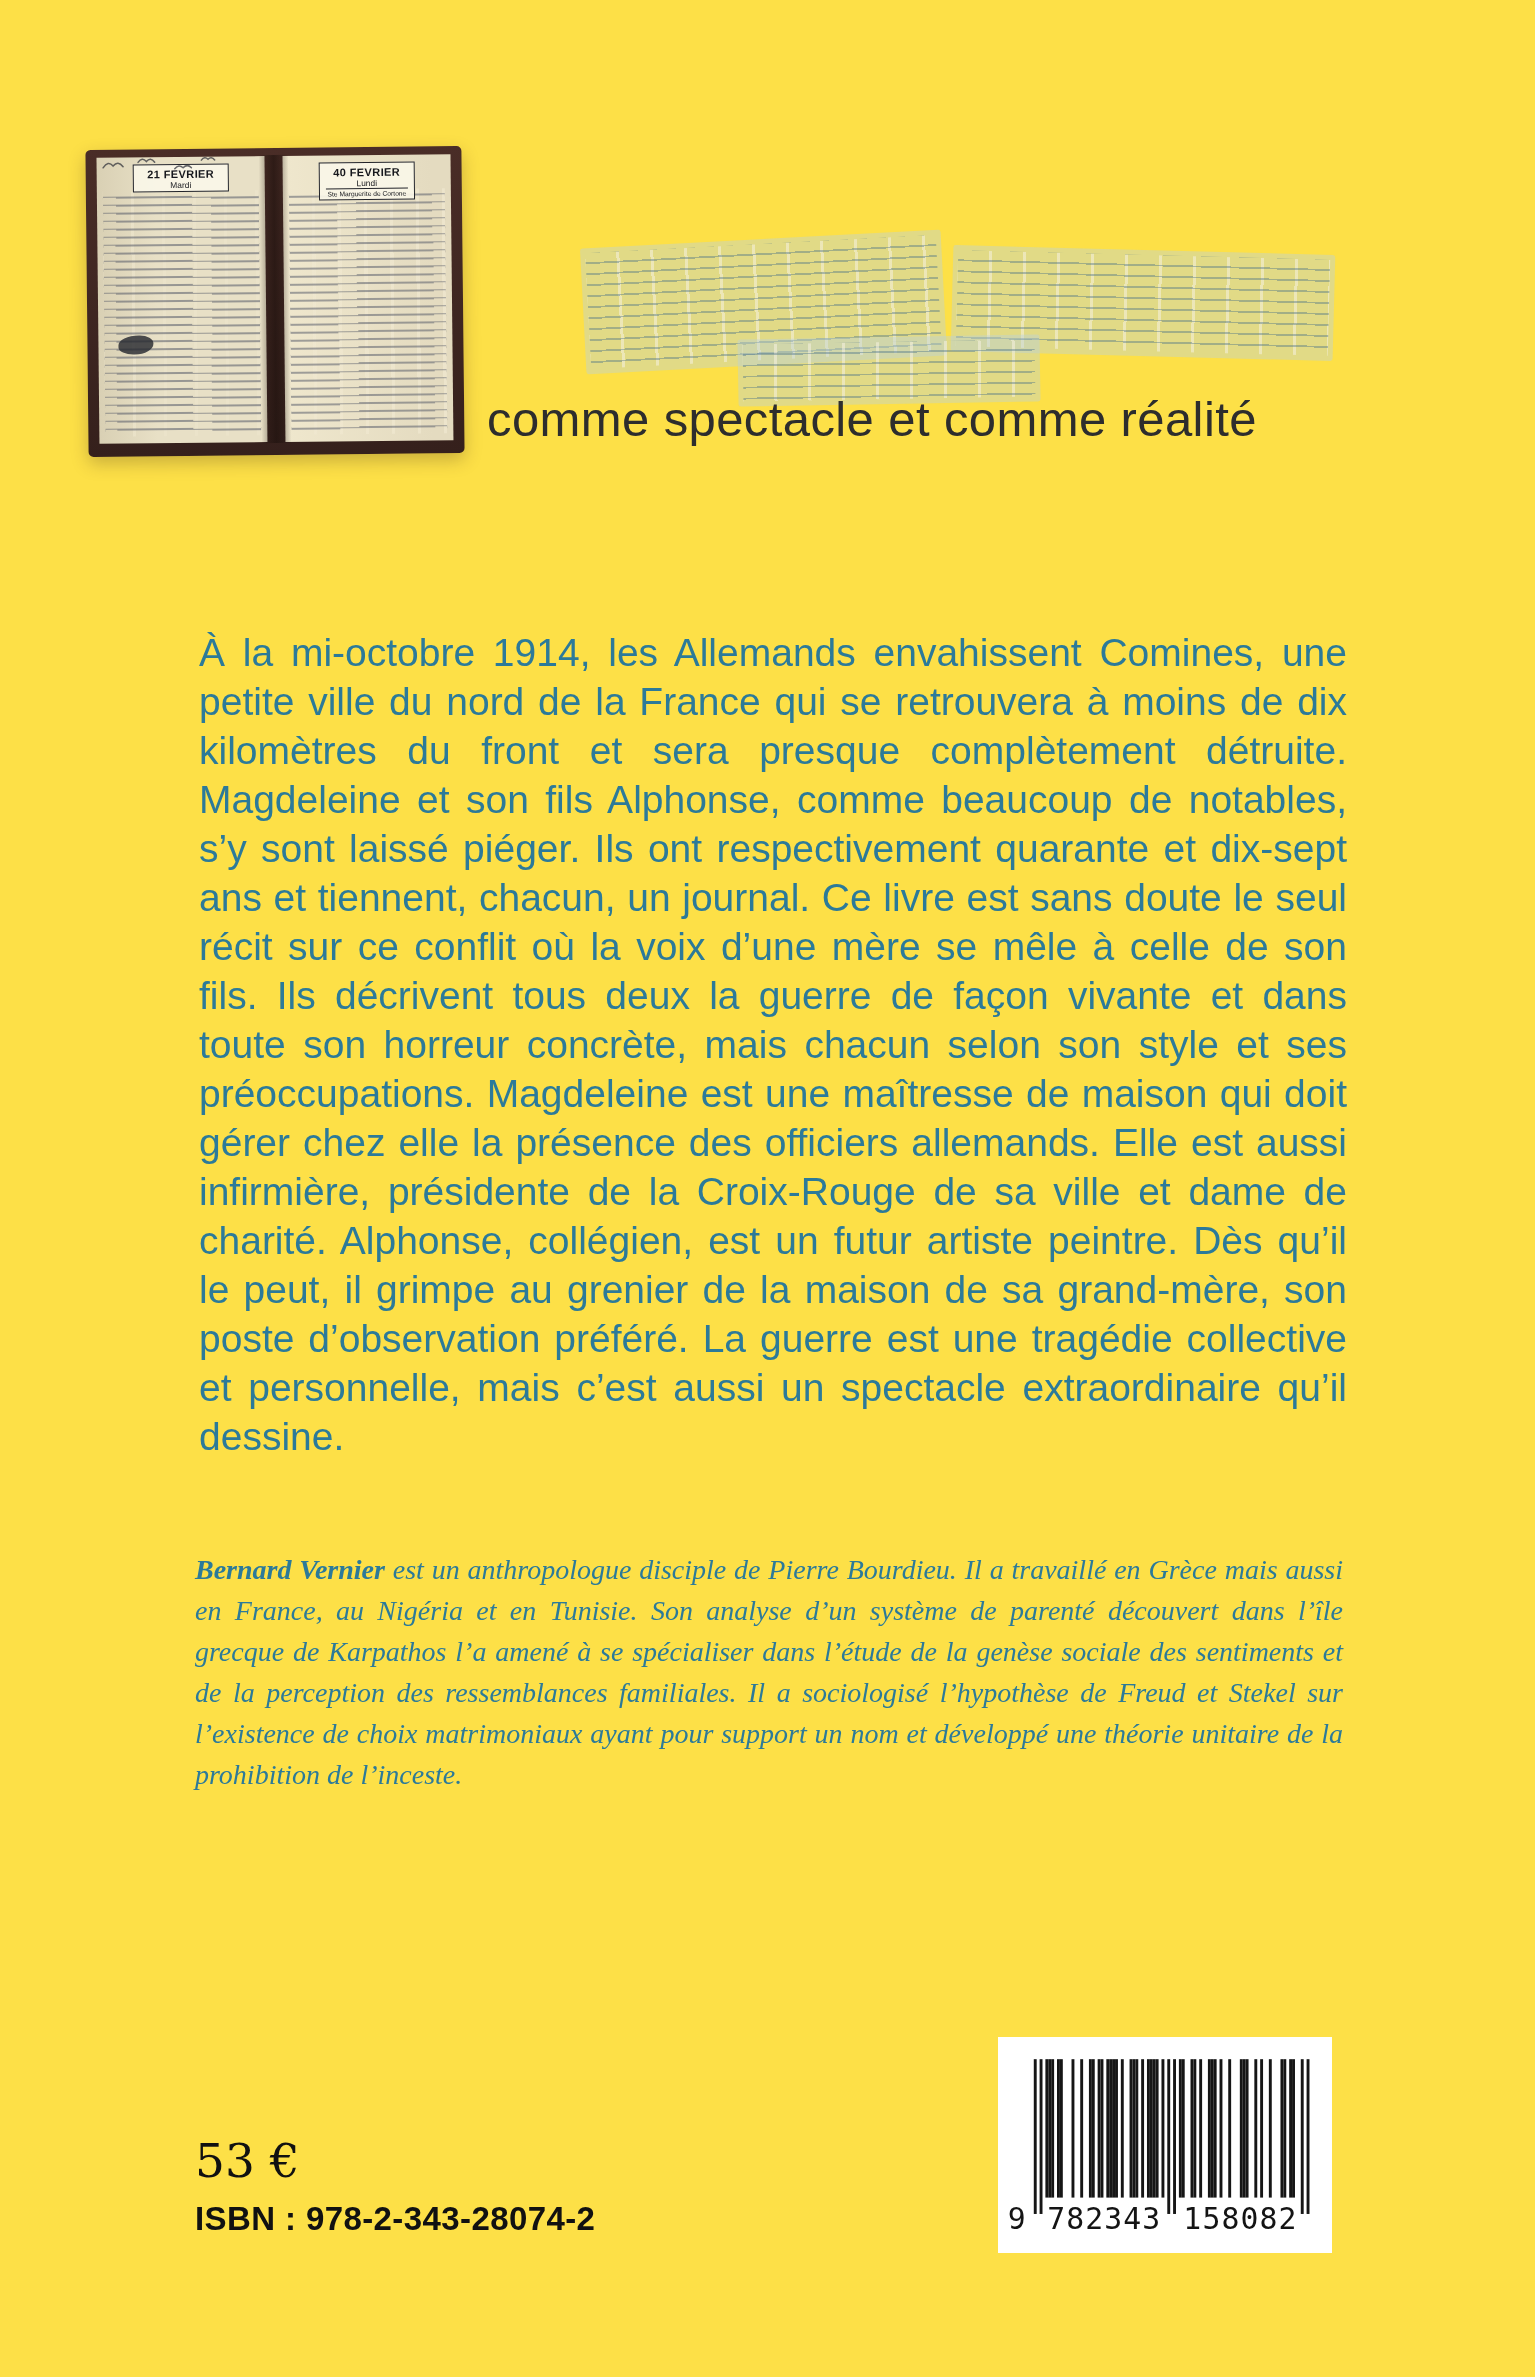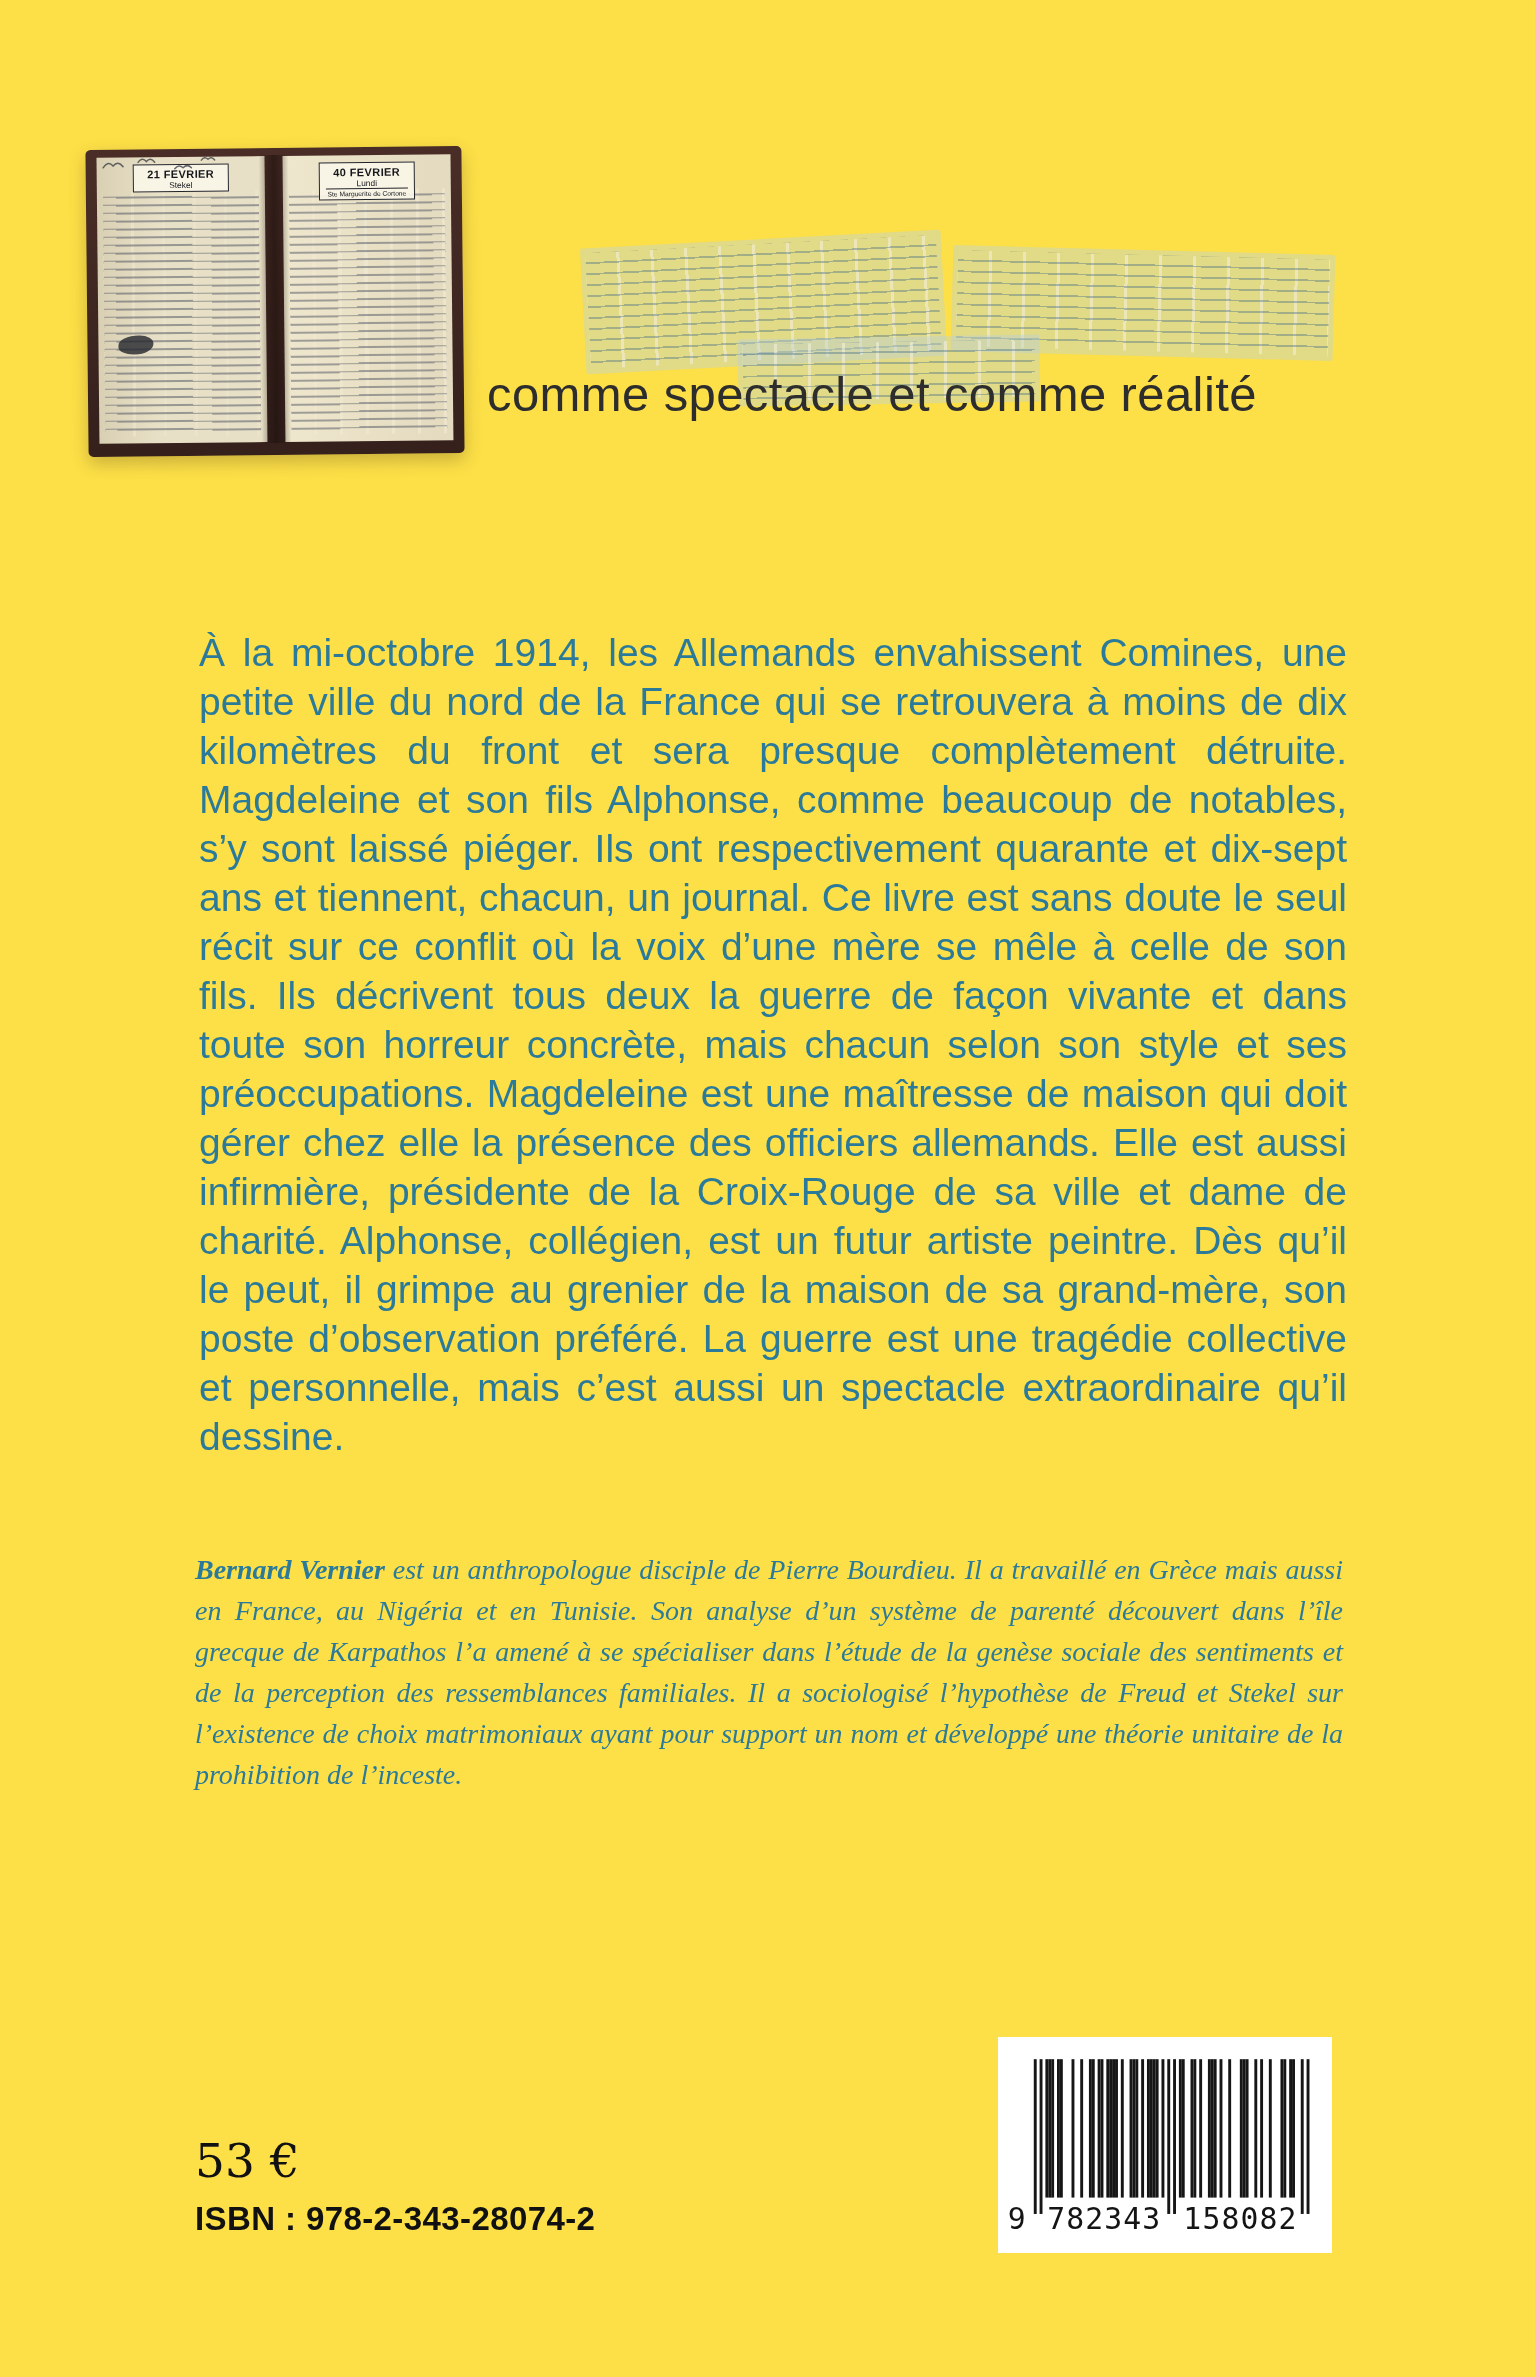--- a/index.html
+++ b/index.html
@@ -68,21 +68,21 @@
     font-size:153px;line-height:1;letter-spacing:-0.8px;
     color:#3d7e9c;white-space:nowrap;
   }
   @supports ((-webkit-background-clip: text) or (background-clip: text)) {
     .title{
       background:linear-gradient(98deg,#37738f 0%,#4d8cab 15%,#32708d 32%,#5e9ab6 48%,#367390 63%,#4a87a5 80%,#2f6b87 100%);
       -webkit-background-clip:text;background-clip:text;color:transparent;
     }
   }
   .subtitle{
-    position:absolute;left:487px;top:366px;z-index:3;
+    position:absolute;left:487px;top:391px;z-index:3;
     font-size:49px;color:#2d2d2d;letter-spacing:0.4px;white-space:nowrap;
   }
 
   
   .synopsis{
     position:absolute;left:195px;top:624px;width:1148px;margin:4px;
     font-size:39px;line-height:49px;text-align:justify;color:#2c7a99;
   }
   .bio{
     position:absolute;left:195px;top:1549px;width:1148px;margin:0;
@@ -108,21 +108,21 @@
 </style>
 </head>
 <body>
 
 <div class="cover">
 
   <div class="diary">
     <div class="page page-left">
       <div class="page-head">
         <div class="ph-date">21 FEVRIER</div>
-        <div class="ph-day">Stekel</div>
+        <div class="ph-day">Mardi</div>
       </div>
       <div class="script"></div>
       <div class="blot"></div>
     </div>
     <div class="page page-right">
       <div class="page-head">
         <div class="ph-date">40 FEVRIER</div>
         <div class="ph-day">Lundi</div>
         <div class="ph-saint">Ste Marguerite de Cortone</div>
       </div>

